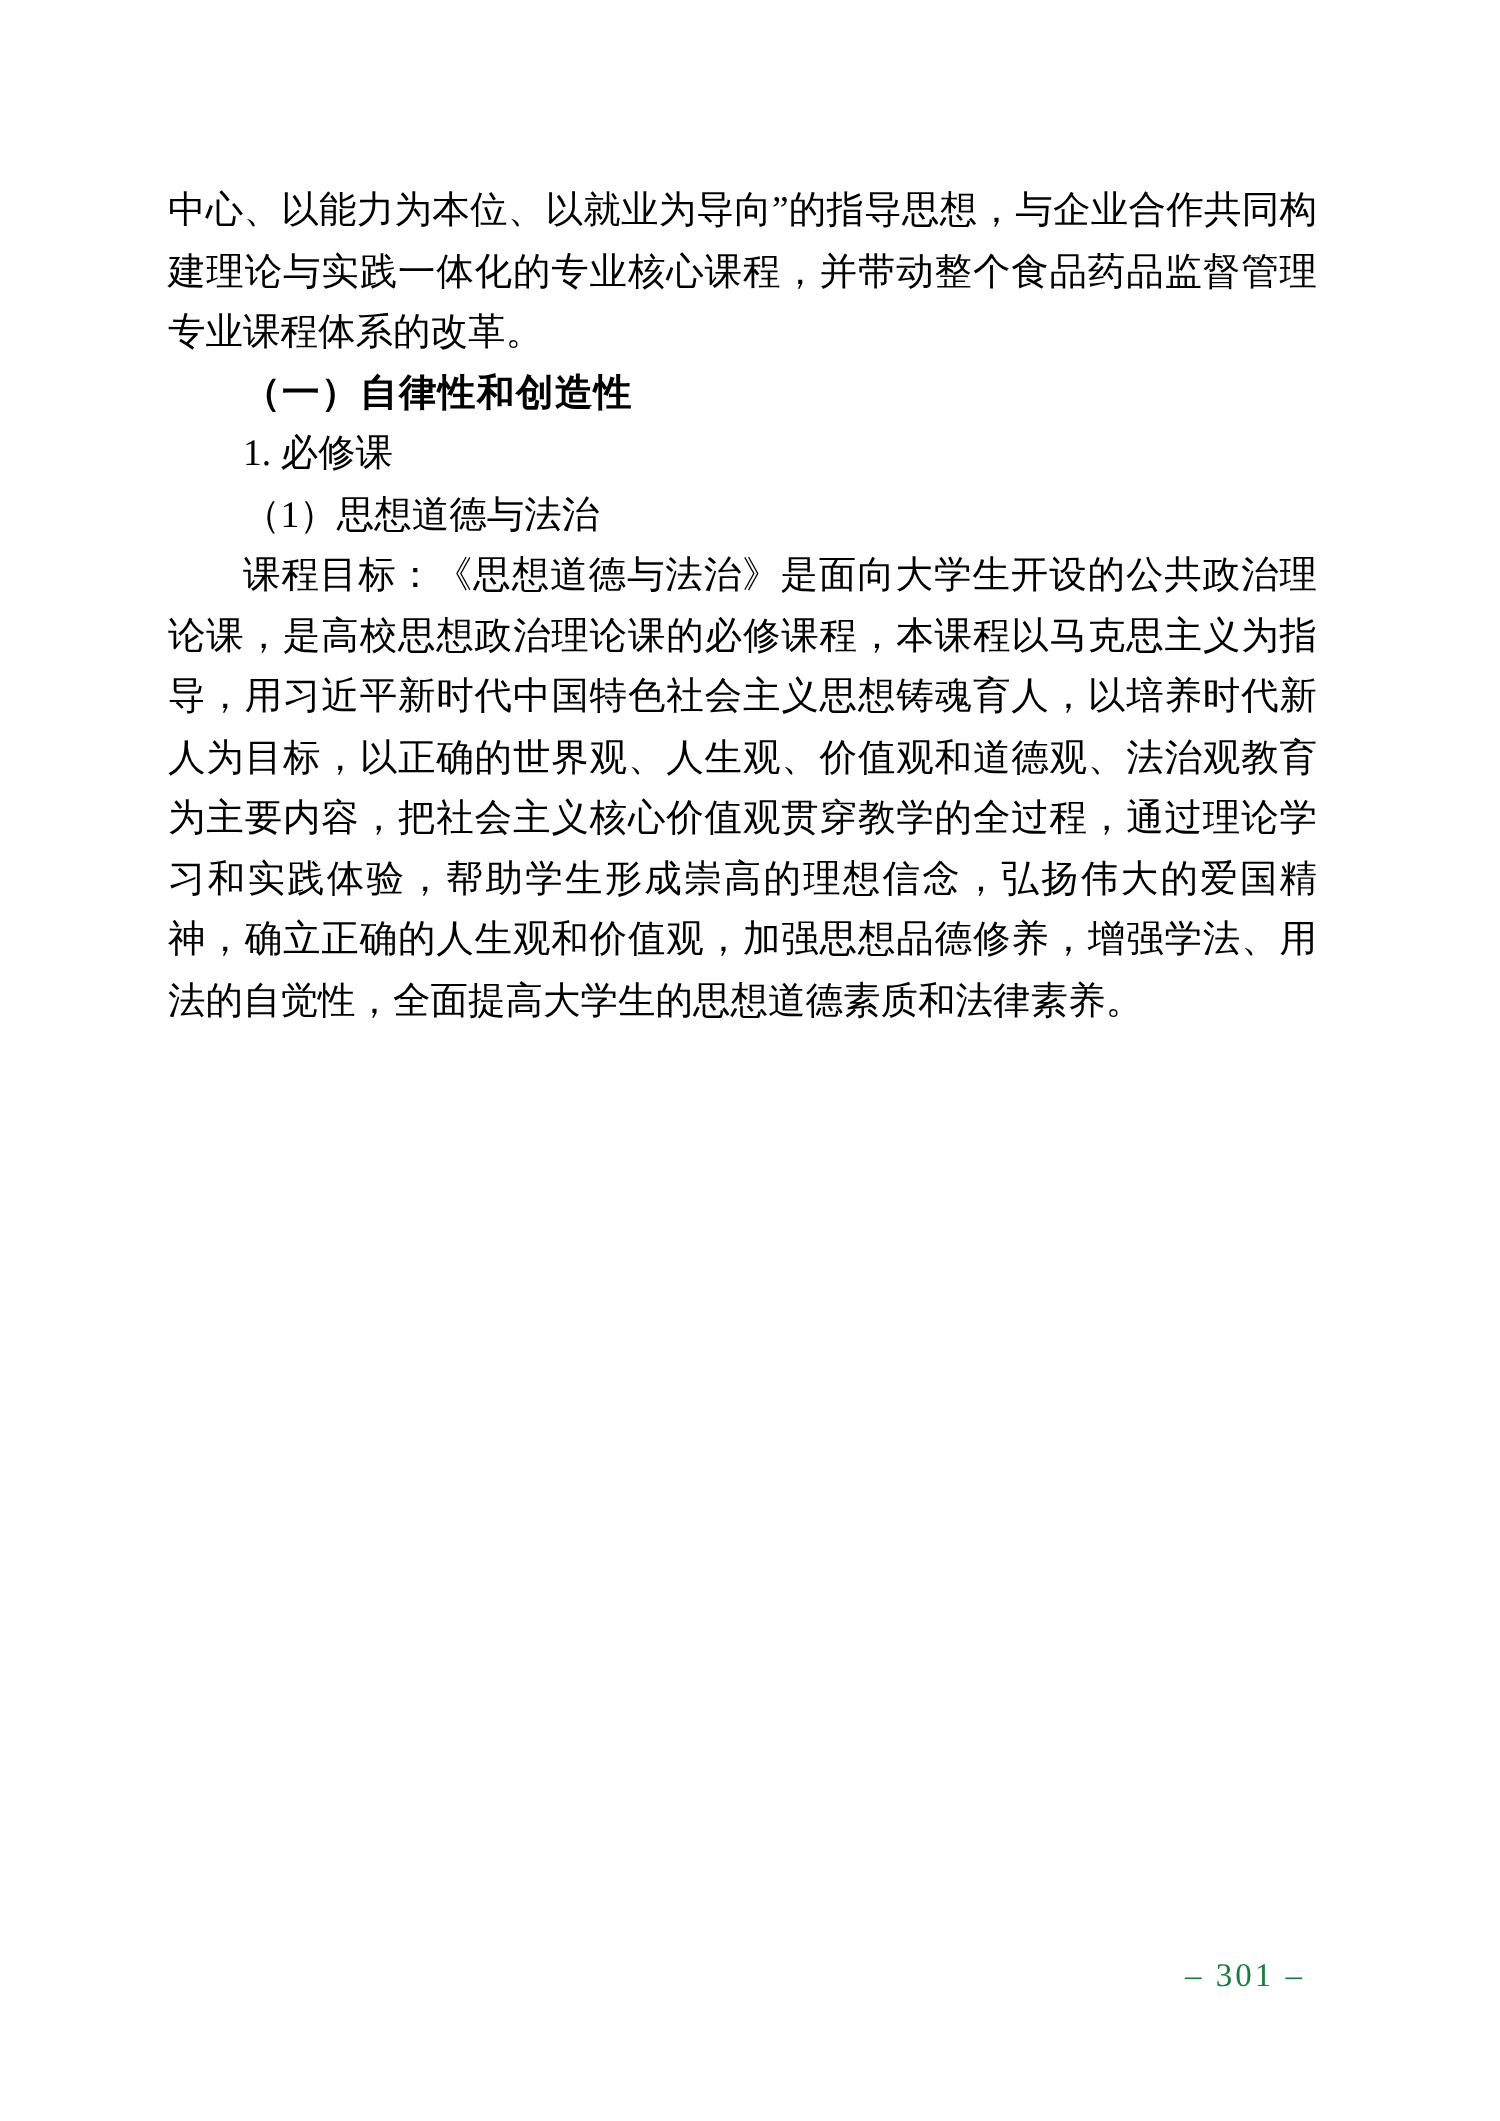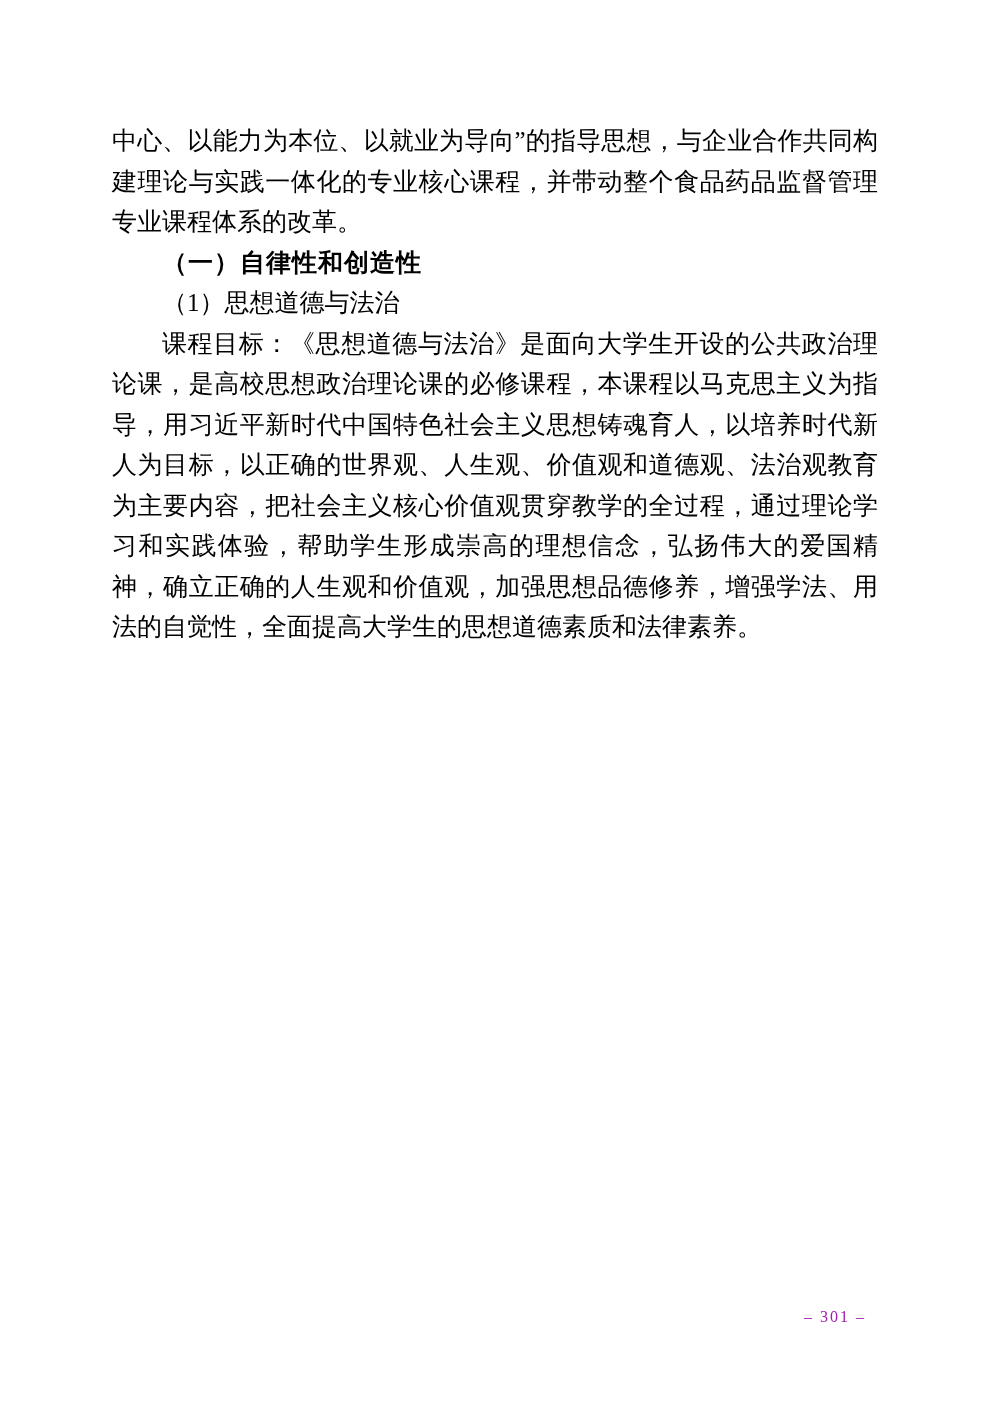--- a/index.html
+++ b/index.html
@@ -44,33 +44,34 @@
     letter-spacing: 1px;
   }
   .heading-2, .heading-3 {
     font-weight: 400;
   }
   .page-number {
     position: absolute;
     top: 1303px;
     left: 790px;
     width: 90px;
-    color: #a21caf;
-    font-size: 16px;
+    color: #15803d;
+    font-size: 22px;
     line-height: 28px;
     letter-spacing: 2px;
-    text-align: center;
+    text-align: left;
     font-family: "Liberation Serif", "DejaVu Serif", serif;
   }
 </style>
 </head>
 <body>
 
 <div class="page">
   <div class="doc-body">
     <p class="para no-indent">中心、以能力为本位、以就业为导向”的指导思想，与企业合作共同构建理论与实践一体化的专业核心课程，并带动整个食品药品监督管理专业课程体系的改革。</p>
     <p class="para heading-1">（一）自律性和创造性</p>
+    <p class="para heading-2">1. 必修课</p>
     <p class="para heading-3">（1）思想道德与法治</p>
     <p class="para">课程目标：《思想道德与法治》是面向大学生开设的公共政治理论课，是高校思想政治理论课的必修课程，本课程以马克思主义为指导，用习近平新时代中国特色社会主义思想铸魂育人，以培养时代新人为目标，以正确的世界观、人生观、价值观和道德观、法治观教育为主要内容，把社会主义核心价值观贯穿教学的全过程，通过理论学习和实践体验，帮助学生形成崇高的理想信念，弘扬伟大的爱国精神，确立正确的人生观和价值观，加强思想品德修养，增强学法、用法的自觉性，全面提高大学生的思想道德素质和法律素养。</p>
   </div>
 
   <div class="page-number">– 301 –</div>
 </div>
 
 </body></html>

